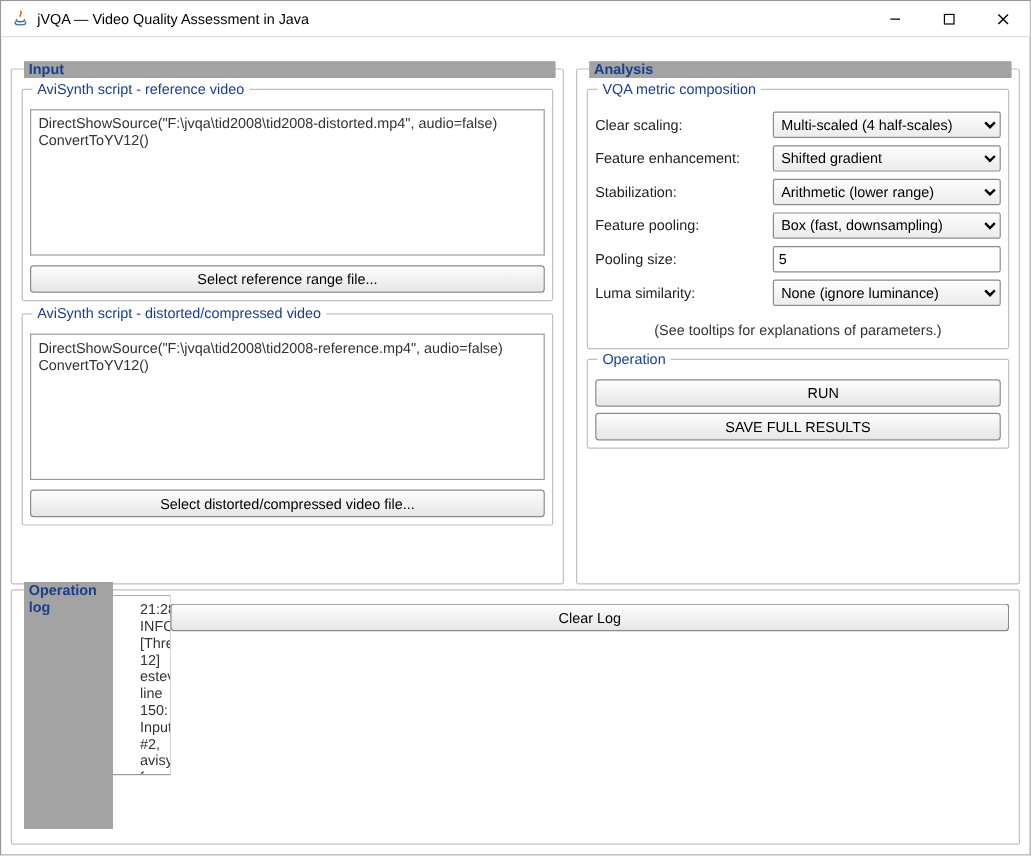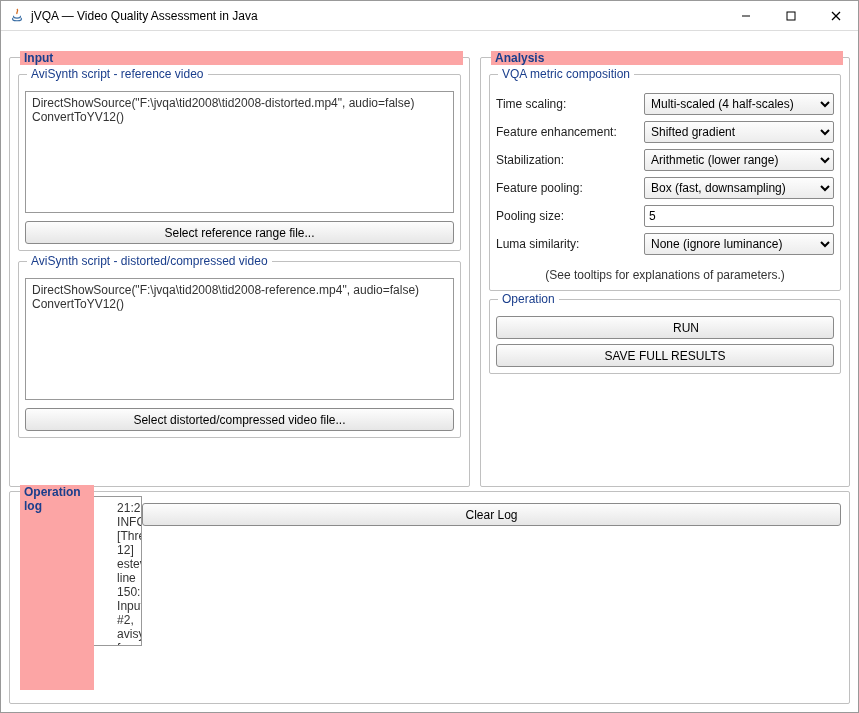--- a/index.html
+++ b/index.html
@@ -64,21 +64,21 @@
     border: 1px solid #c0c0c0;
     border-radius: 2px;
     padding: 6px 8px 8px 8px;
     position: relative;
     background: #fff;
   }
   .fieldset > .legend {
     position: relative;
     top: -13px;
     left: 2px;
-    background: #fca5a5;
+    background: #a3a3a3;
     display: inline-block;
     padding: 0 4px;
     color: #1a3e8c;
     font-weight: bold;
     margin-bottom: -8px;
   }
   .left-col {
     flex: 1;
     display: flex;
     flex-direction: column;
@@ -237,21 +237,21 @@
         </div>
       </div>
 
       <div class="fieldset right-col">
         <span class="legend">Analysis</span>
 
         <div class="inner-group">
           <span class="ilegend">VQA metric composition</span>
 
           <div class="param-row">
-            <span class="param-label">Time scaling:</span>
+            <span class="param-label">Clear scaling:</span>
             <select class="param-input">
               <option>Multi-scaled (4 half-scales)</option>
             </select>
           </div>
           <div class="param-row">
             <span class="param-label">Feature enhancement:</span>
             <select class="param-input">
               <option>Shifted gradient</option>
             </select>
           </div>

